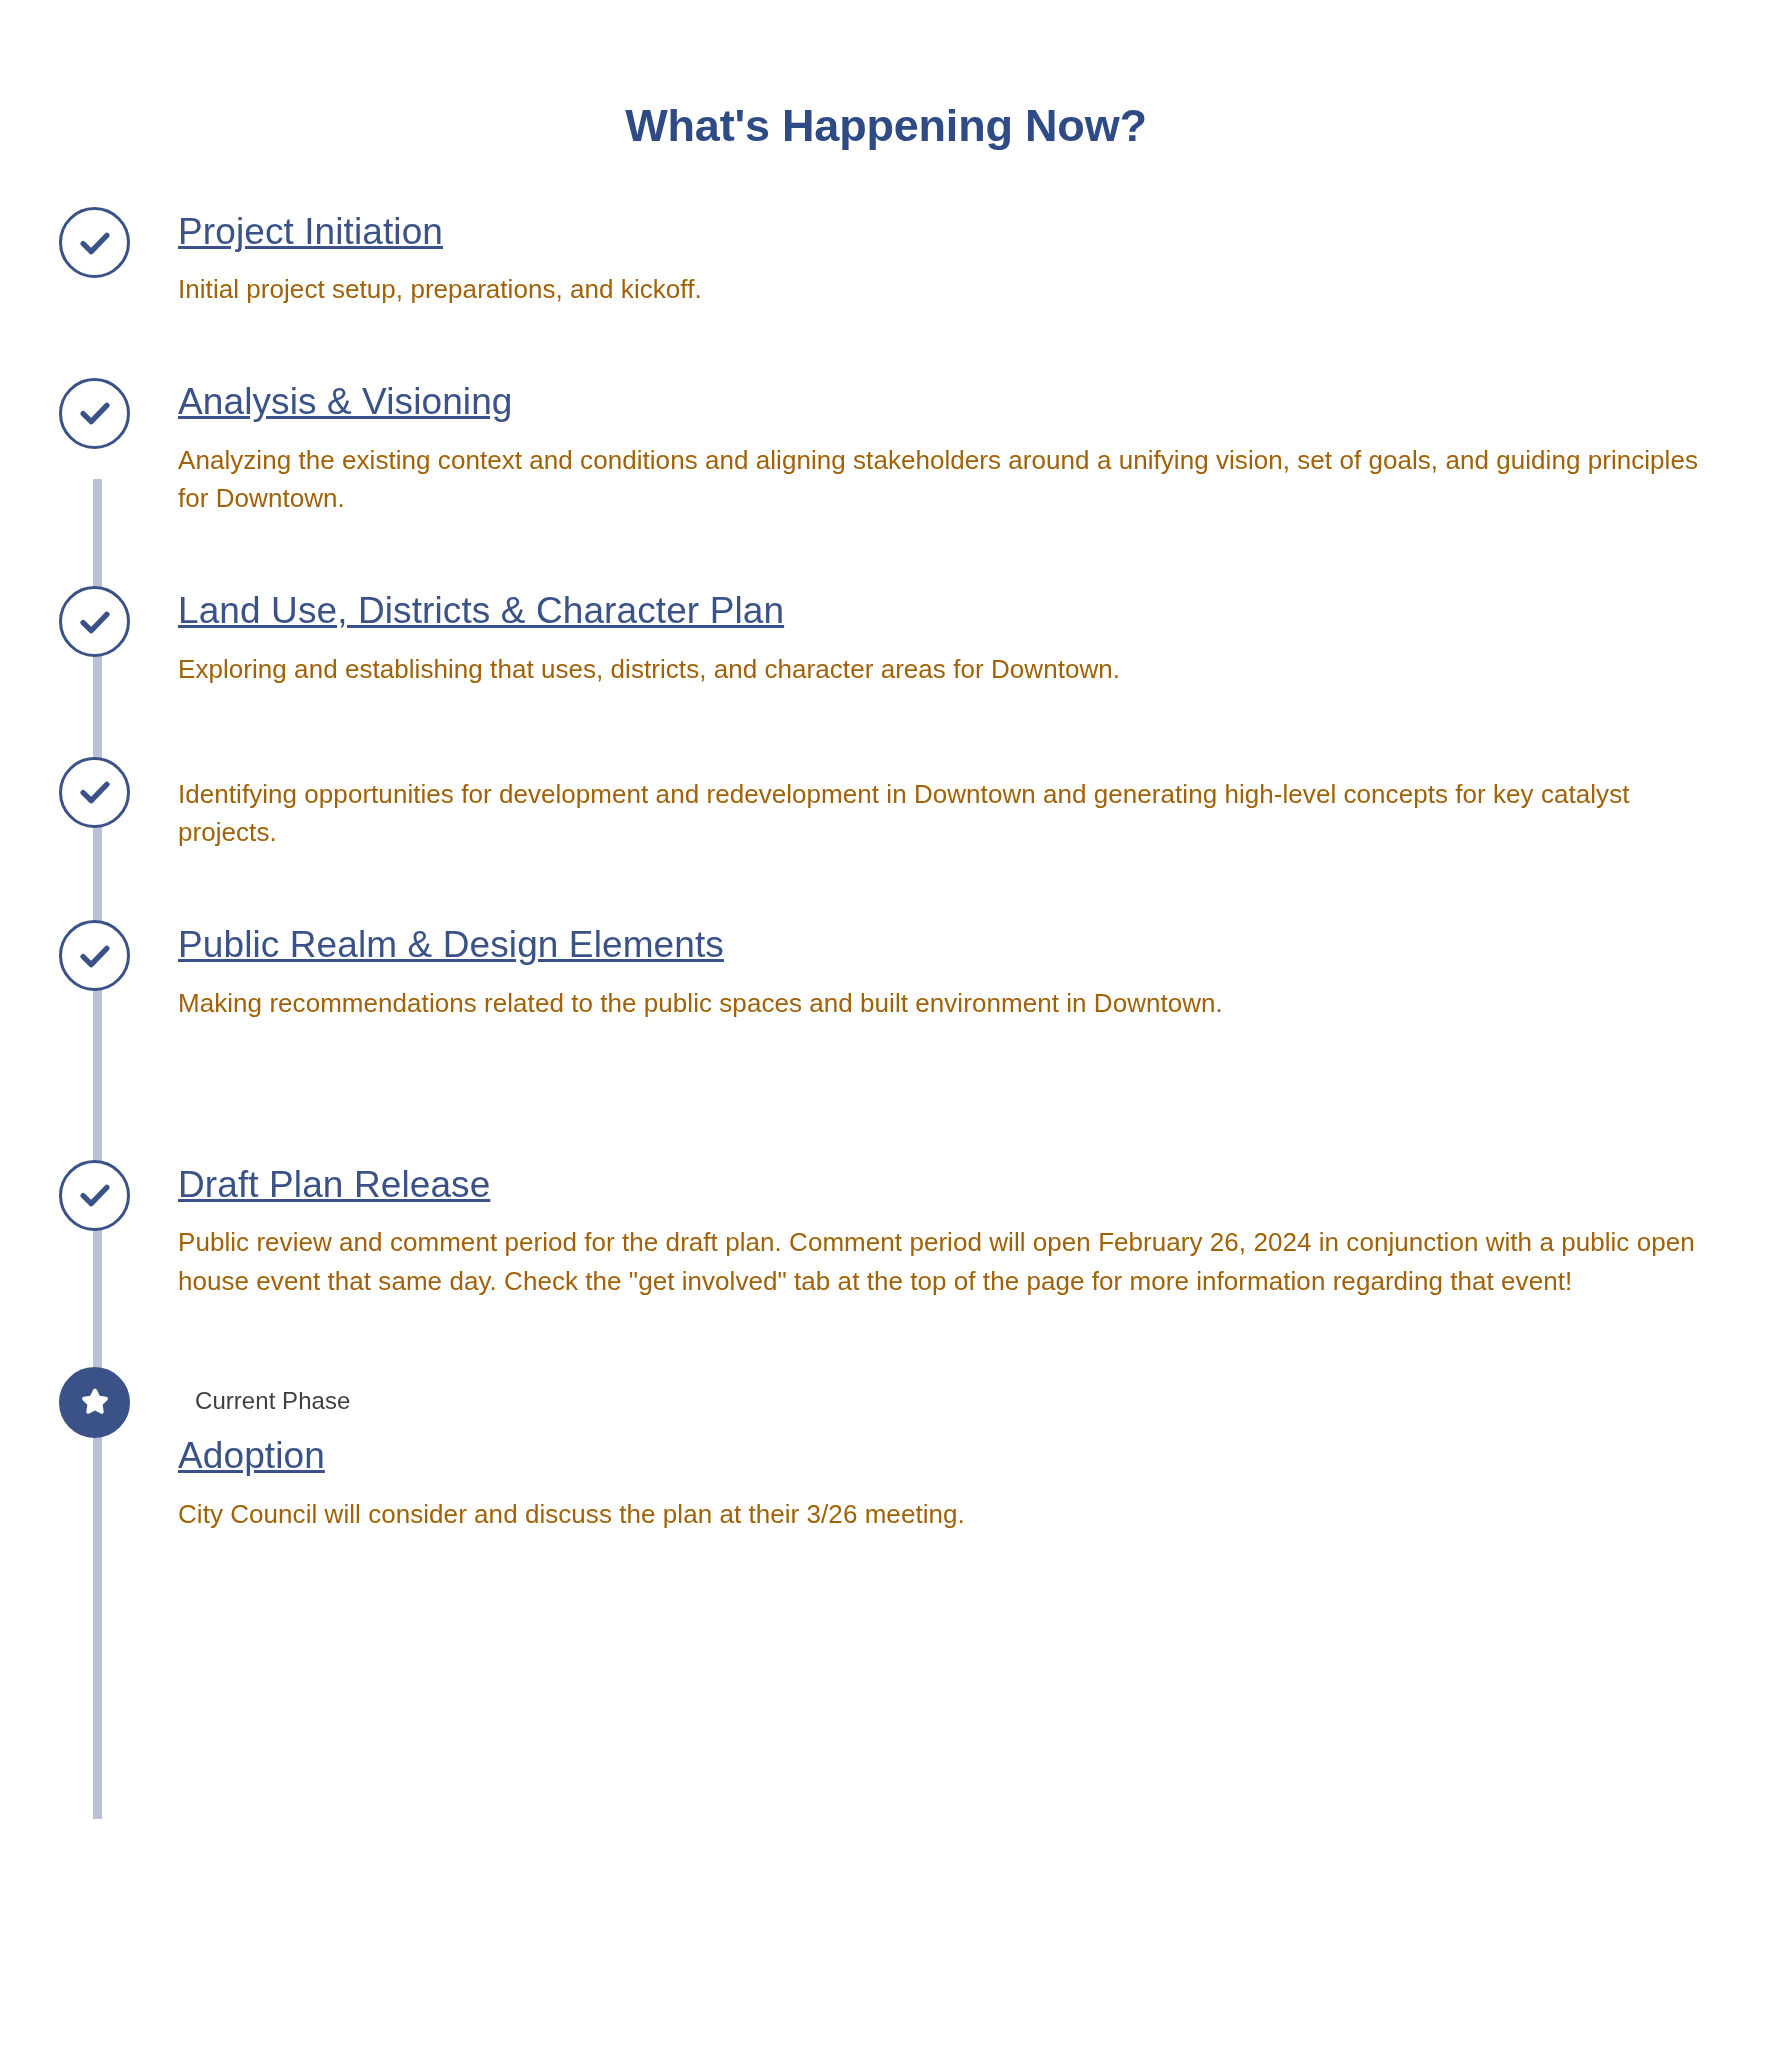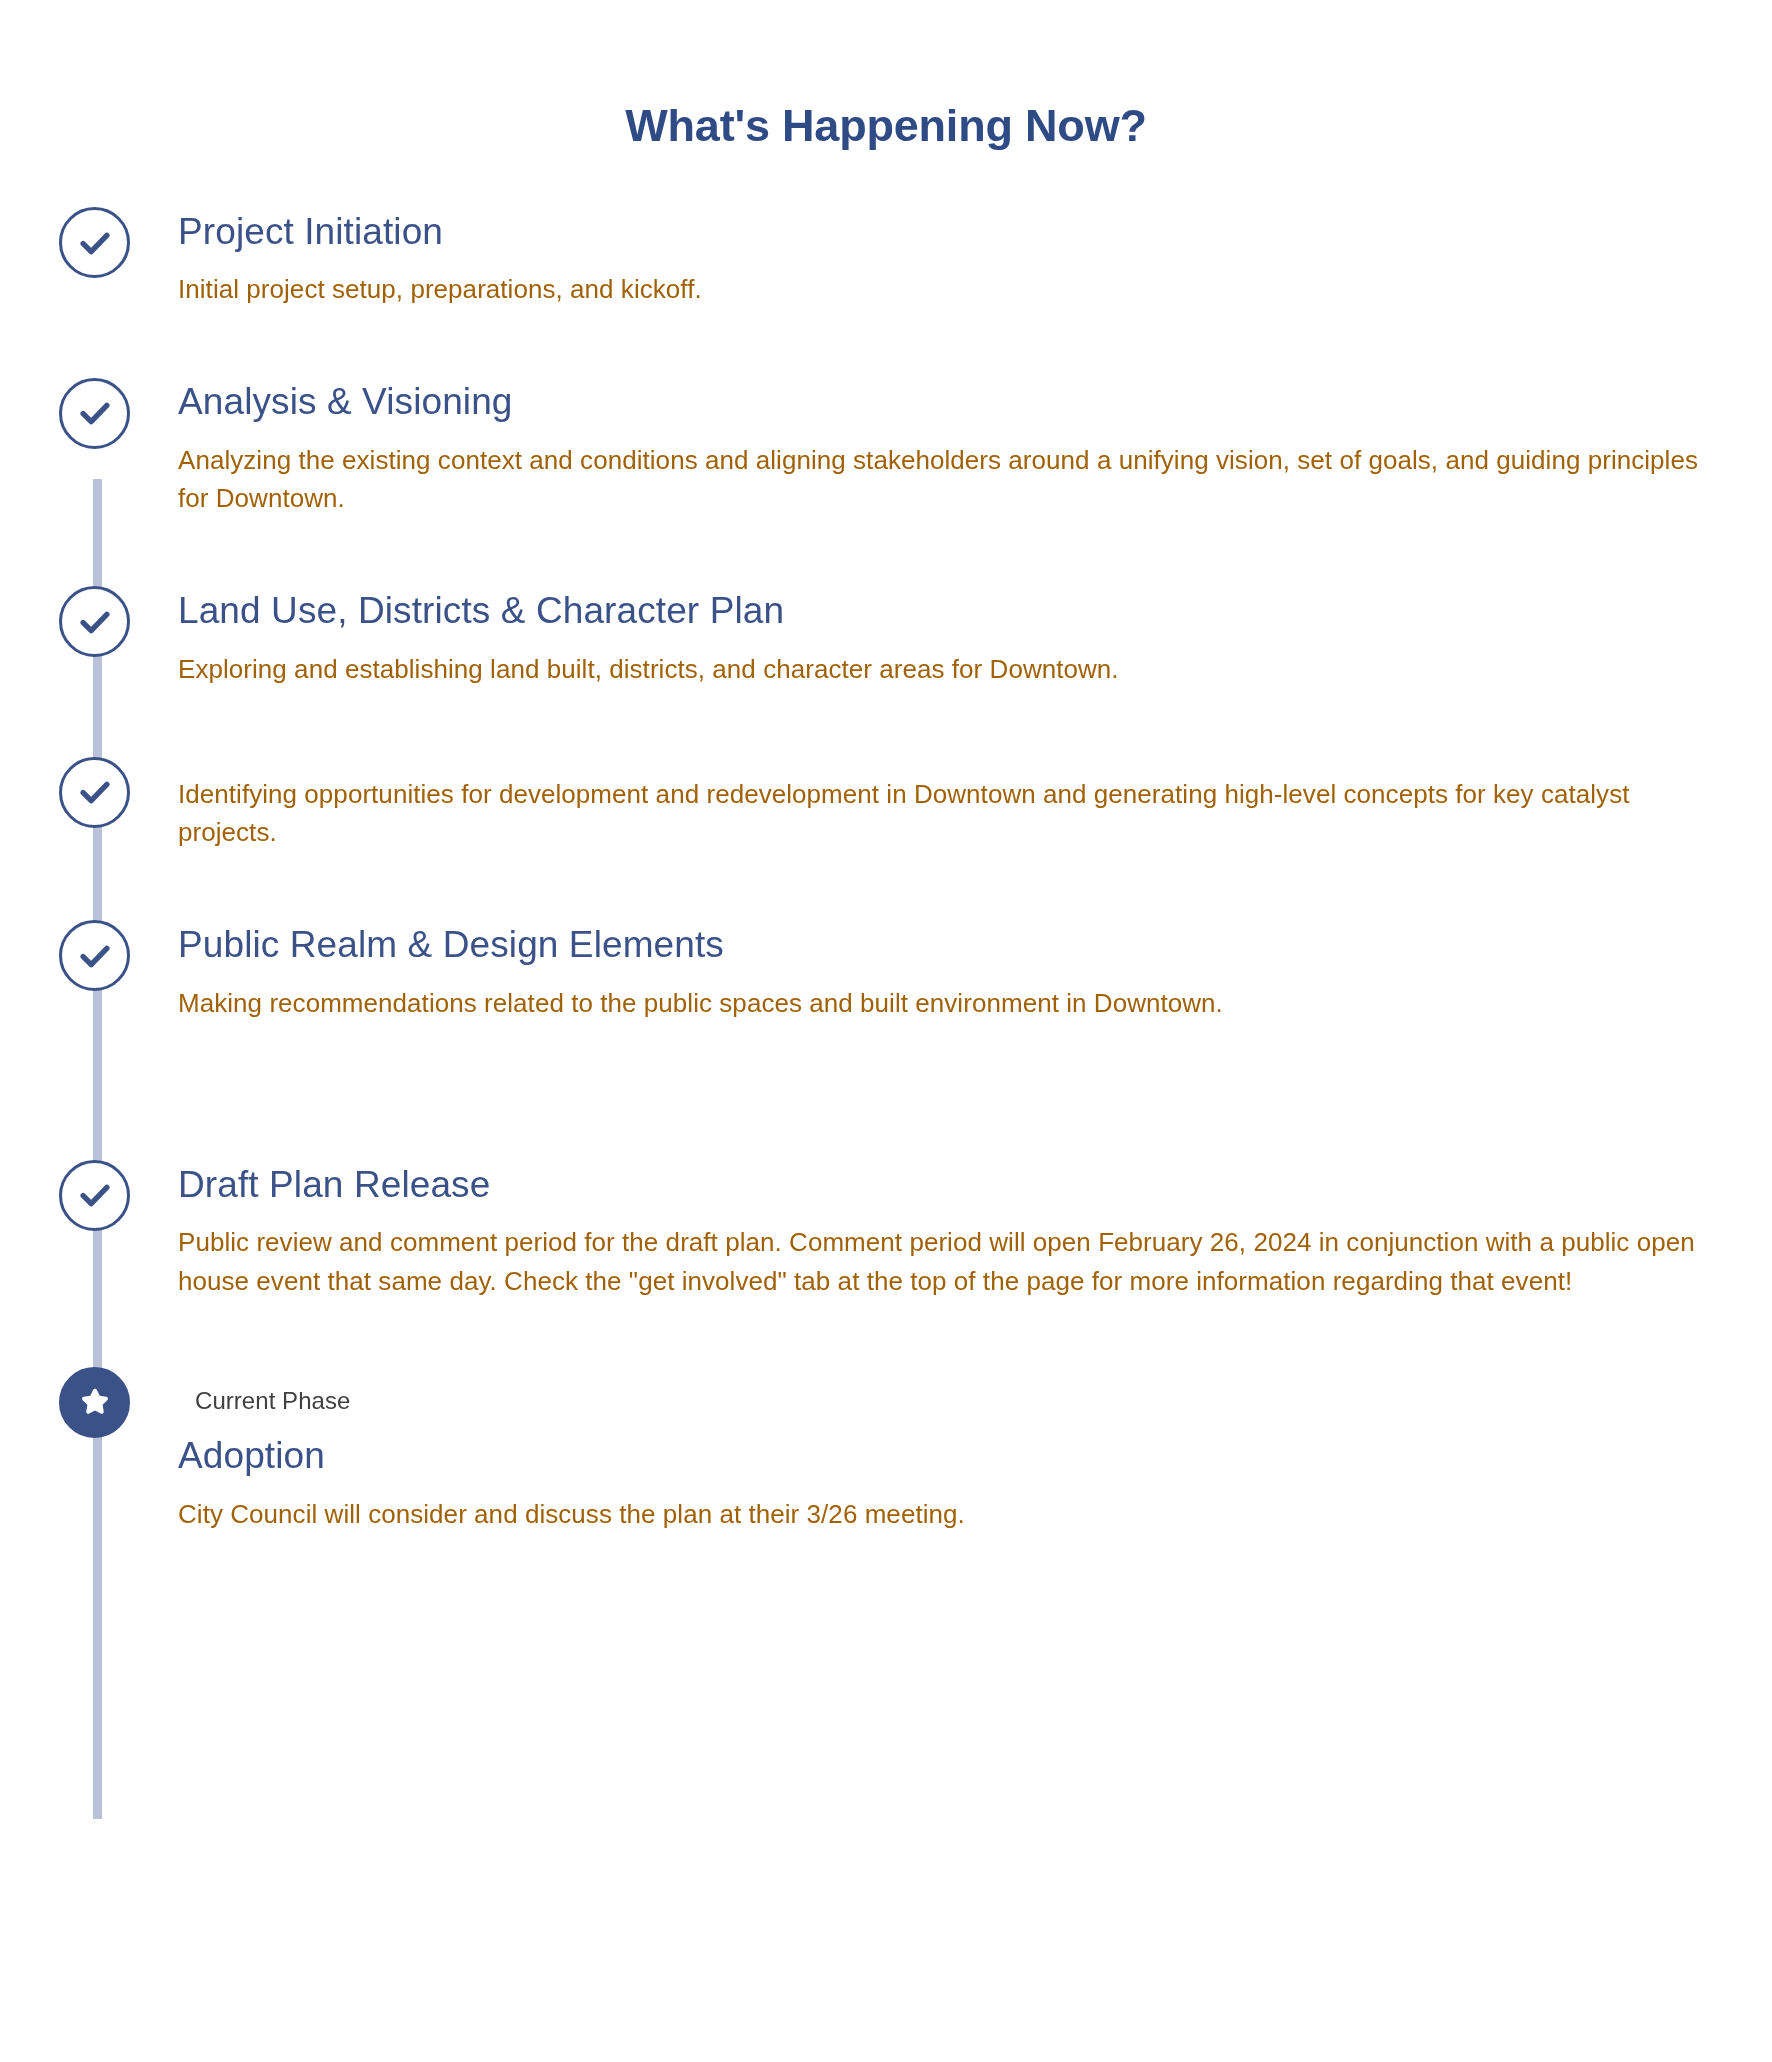--- a/index.html
+++ b/index.html
@@ -81,20 +81,21 @@
   }
   .marker svg { display: block; }
 
   .tl-heading {
     margin: 0;
     font-size: 37px;
     font-weight: normal;
     color: #3a5288;
     line-height: 1.22;
     letter-spacing: 0.1px;
+    text-decoration: underline;
   }
 
   .tl-desc {
     margin: 0;
     margin-top: 16.3px;
     font-size: 26px;
     font-weight: normal;
     color: #a16207;
     line-height: 1.47;
     letter-spacing: 0.05px;
@@ -153,21 +154,21 @@
     <div class="sp-lg"></div>
 
     <div class="tl-item">
       <div class="marker">
         <svg width="38" height="38" viewBox="0 0 24 24" aria-hidden="true">
           <path d="M4.5 12.4 L9.6 17.4 L19.5 7.2" fill="none" stroke="#3a5288" stroke-width="3.4" stroke-linecap="round" stroke-linejoin="round"></path>
         </svg>
       </div>
       <div class="block">
         <h2 class="tl-heading">Land Use, Districts &amp; Character Plan</h2>
-        <p class="tl-desc">Exploring and establishing land built, districts, and character areas for Downtown.</p>
+        <p class="tl-desc">Exploring and establishing that uses, districts, and character areas for Downtown.</p>
       </div>
     </div>
     <div class="sp-lg"></div>
 
     <div class="tl-item">
       <div class="marker">
         <svg width="38" height="38" viewBox="0 0 24 24" aria-hidden="true">
           <path d="M4.5 12.4 L9.6 17.4 L19.5 7.2" fill="none" stroke="#3a5288" stroke-width="3.4" stroke-linecap="round" stroke-linejoin="round"></path>
         </svg>
       </div>

